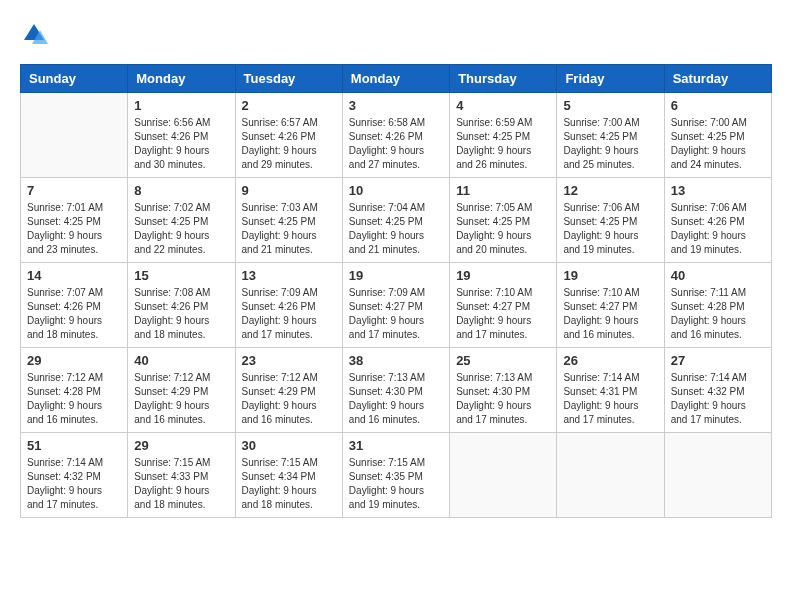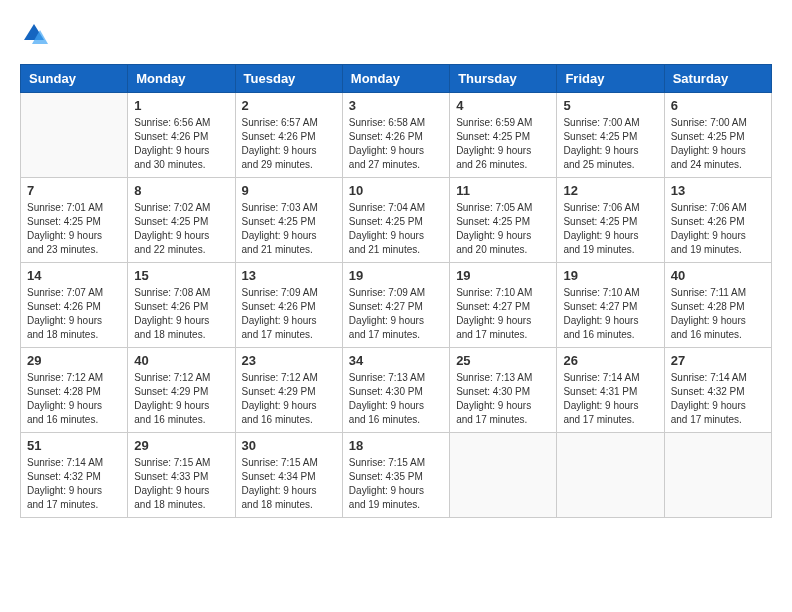--- a/index.html
+++ b/index.html
@@ -210,21 +210,21 @@
         </td>
         <td>
           <span class="day-number">40</span>
           <div class="day-info">Sunrise: 7:12 AM<br>Sunset: 4:29 PM<br>Daylight: 9 hours and 16 minutes.</div>
         </td>
         <td>
           <span class="day-number">23</span>
           <div class="day-info">Sunrise: 7:12 AM<br>Sunset: 4:29 PM<br>Daylight: 9 hours and 16 minutes.</div>
         </td>
         <td>
-          <span class="day-number">34</span>
+          <span class="day-number">38</span>
           <div class="day-info">Sunrise: 7:13 AM<br>Sunset: 4:30 PM<br>Daylight: 9 hours and 16 minutes.</div>
         </td>
         <td>
           <span class="day-number">25</span>
           <div class="day-info">Sunrise: 7:13 AM<br>Sunset: 4:30 PM<br>Daylight: 9 hours and 17 minutes.</div>
         </td>
         <td>
           <span class="day-number">26</span>
           <div class="day-info">Sunrise: 7:14 AM<br>Sunset: 4:31 PM<br>Daylight: 9 hours and 17 minutes.</div>
         </td>
@@ -240,21 +240,21 @@
         </td>
         <td>
           <span class="day-number">29</span>
           <div class="day-info">Sunrise: 7:15 AM<br>Sunset: 4:33 PM<br>Daylight: 9 hours and 18 minutes.</div>
         </td>
         <td>
           <span class="day-number">30</span>
           <div class="day-info">Sunrise: 7:15 AM<br>Sunset: 4:34 PM<br>Daylight: 9 hours and 18 minutes.</div>
         </td>
         <td>
-          <span class="day-number">18</span>
+          <span class="day-number">31</span>
           <div class="day-info">Sunrise: 7:15 AM<br>Sunset: 4:35 PM<br>Daylight: 9 hours and 19 minutes.</div>
         </td>
         <td class="empty"></td>
         <td class="empty"></td>
         <td class="empty"></td>
       </tr>
     </tbody>
 </table>
 
 </body></html>

